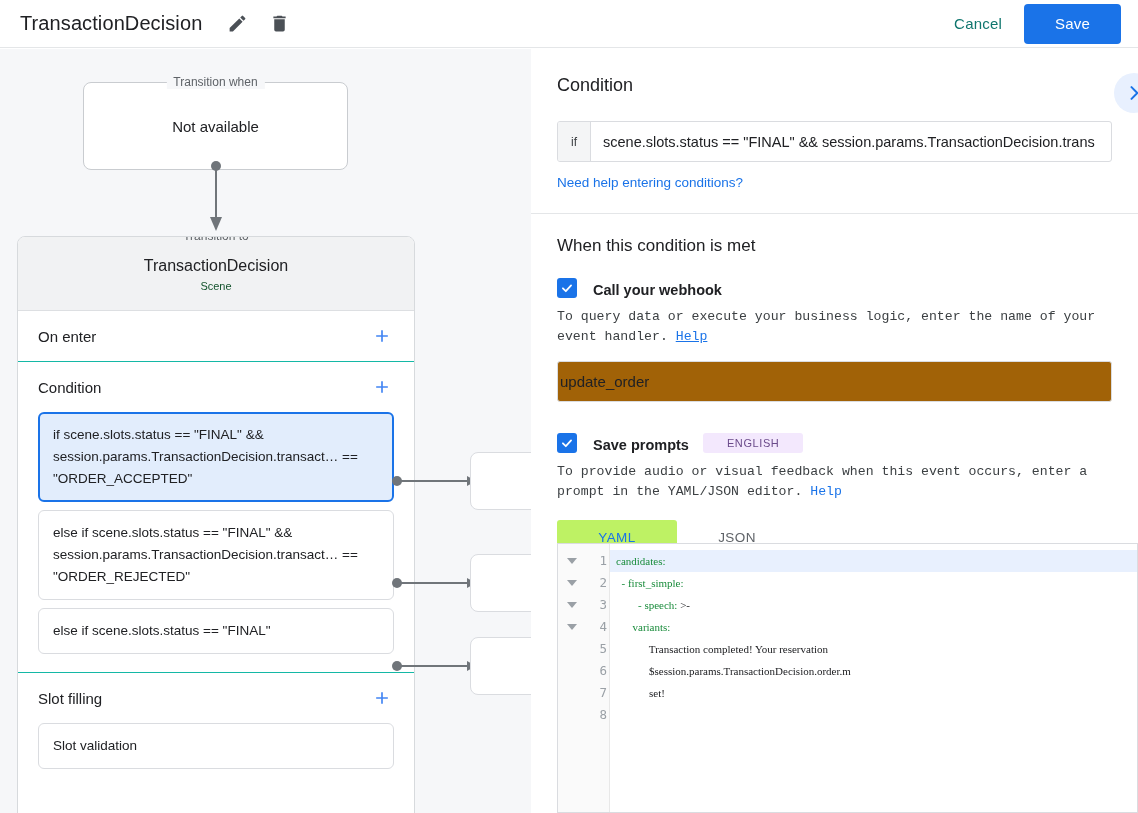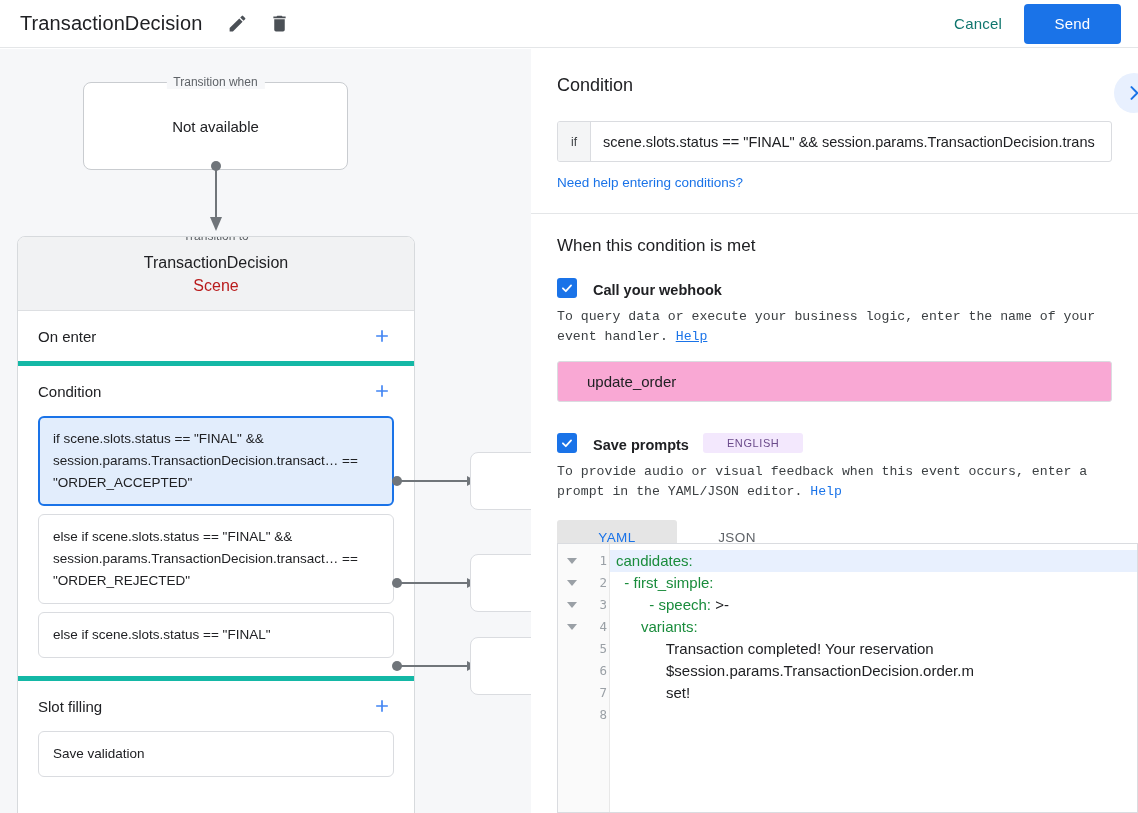--- a/index.html
+++ b/index.html
@@ -85,23 +85,23 @@
   #scene-header {
     position: relative; height: 74px; background: #f1f2f3;
     border-bottom: 1px solid #dddfe2;
     display: flex; flex-direction: column; align-items: center; justify-content: center;
   }
   #scene-header-legend {
     position: absolute; top: -8px; left: 50%; transform: translateX(-50%);
     background: #f1f2f3; padding: 0 7px; font-size: 12px; color: #5f6368;
   }
   #scene-title { font-size: 16px; color: #202124; margin-top: 2px; }
-  #scene-subtitle { font-size: 16px; color: #b91c1c; margin-top: 5px; }
-
-  .section { border-bottom: 5px solid #14b8a6; padding: 0 20px 0 20px; }
+  #scene-subtitle { font-size: 11px; color: #14532d; margin-top: 5px; }
+
+  .section { border-bottom: 1px solid #14b8a6; padding: 0 20px 0 20px; }
   .section:last-child { border-bottom: none; }
   .section-head {
     height: 50px; display: flex; align-items: center; justify-content: space-between;
   }
   .section-title { font-size: 15px; color: #202124; }
   .plus-btn {
     width: 24px; height: 24px; display: flex; align-items: center; justify-content: center;
     cursor: pointer; background: none; border: none; padding: 0;
   }
   .plus-btn svg { display: block; }
@@ -189,34 +189,34 @@
   }
   .help-text {
     margin-top: 9px; font-size: 13.2px; color: #3c4043; line-height: 20px; max-width: 560px; font-family: Liberation Mono, monospace;
   }
   .help-text a { color: #1a73e8; text-decoration: underline; cursor: pointer; }
   a.help-plain { color: #1a73e8; text-decoration: none; }
 
   #webhook-input {
     margin-top: 14px; width: 100%; height: 41px;
     border: 1px solid #dadce0; border-radius: 3px; outline: none;
-    padding: 0 29px; font-size: 15px; color: #202124; font-family: inherit;
-    background: #f9a8d4;
+    padding: 0 2px; font-size: 15px; color: #202124; font-family: inherit;
+    background: #a16207;
   }
 
   #prompts-block { margin-top: 31px; }
 
   #editor-tabs { margin-top: 18px; display: flex; }
   .etab {
     height: 34px; min-width: 120px; padding: 0 20px;
     display: flex; align-items: center; justify-content: center;
     font-size: 13.5px; color: #5f6368; cursor: pointer; border-radius: 3px;
     letter-spacing: .4px; background: transparent; border: none; font-family: inherit;
   }
-  .etab.active { background: #e5e5e5; color: #1a73e8; }
+  .etab.active { background: #bef264; color: #1a73e8; }
   #code-wrap {
     position: absolute; left: 26px; top: 494px; width: 581px; height: 270px;
     border: 1px solid #dadce0; border-top: 1px solid #dadce0;
     background: #ffffff; display: flex; overflow: hidden;
   }
   #fold-gutter {
     width: 28px; flex: 0 0 28px; background: #fafafa; padding-top: 6px;
     display: flex; flex-direction: column; align-items: center;
   }
   .fold-cell { height: 22px; width: 100%; display: flex; align-items: center; justify-content: center; }
@@ -225,21 +225,21 @@
     width: 24px; flex: 0 0 24px; background: #fafafa; padding-top: 6px;
     border-right: 1px solid #e8e8e8;
     display: flex; flex-direction: column; align-items: flex-end;
   }
   .line-num {
     height: 22px; line-height: 22px; font-size: 12.5px; color: #9aa0a6;
     font-family: "DejaVu Sans Mono", monospace; padding-right: 2px;
   }
   #code-area {
     flex: 1 1 auto; padding-top: 6px; overflow: hidden; position: relative;
-    font-family: Liberation Sans, sans-serif; font-size: 15px;
+    font-family: Liberation Serif, serif; font-size: 11px;
   }
   .code-line {
     height: 22px; line-height: 22px; white-space: pre; padding-left: 6px;
     color: #202124;
   }
   .code-line.hl { background: #e8f0fe; }
   .tok-key { color: #1a8c3c; }
   .tok-plain { color: #202124; }
 </style>
 </head>
@@ -256,21 +256,21 @@
 
   <div class="tb-icon" id="delete-icon">
     <svg width="21" height="21" viewBox="0 0 24 24" aria-hidden="true">
       <path fill="#4b5056" d="M6 19a2 2 0 002 2h8a2 2 0 002-2V7H6v12zM19 4h-3.5l-1-1h-5l-1 1H5v2h14V4z"></path>
     </svg>
   </div>
 
   <div class="tb-spacer"></div>
 
   <button id="cancel-button">Cancel</button>
-  <button id="save-button">Send</button>
+  <button id="save-button">Save</button>
 </div>
 
 <div id="flow-panel">
 
   <div class="fieldset" id="transition-from-box">
     <div class="fieldset-legend">Transition when</div>
     <div id="transition-from-value">Not available</div>
   </div>
 
   <svg id="flow-connector" viewBox="0 0 40 72">
@@ -316,21 +316,21 @@
     <div class="section">
       <div class="section-head">
         <span class="section-title">Slot filling</span>
         <button class="plus-btn">
           <svg width="20" height="20" viewBox="0 0 24 24">
               <path fill="#4285f4" d="M19 13h-6v6h-2v-6H5v-2h6V5h2v6h6v2z"></path>
             </svg>
         </button>
       </div>
       <div class="section-body">
-        <div class="cond-card">Save validation</div>
+        <div class="cond-card">Slot validation</div>
       </div>
     </div>
   </div>
 
   <div class="edge" style="top:427px">
     <div class="dot"></div>
     <div class="line"></div>
     <div class="head"></div>
   </div>
   <div class="edge" style="top:529px">

